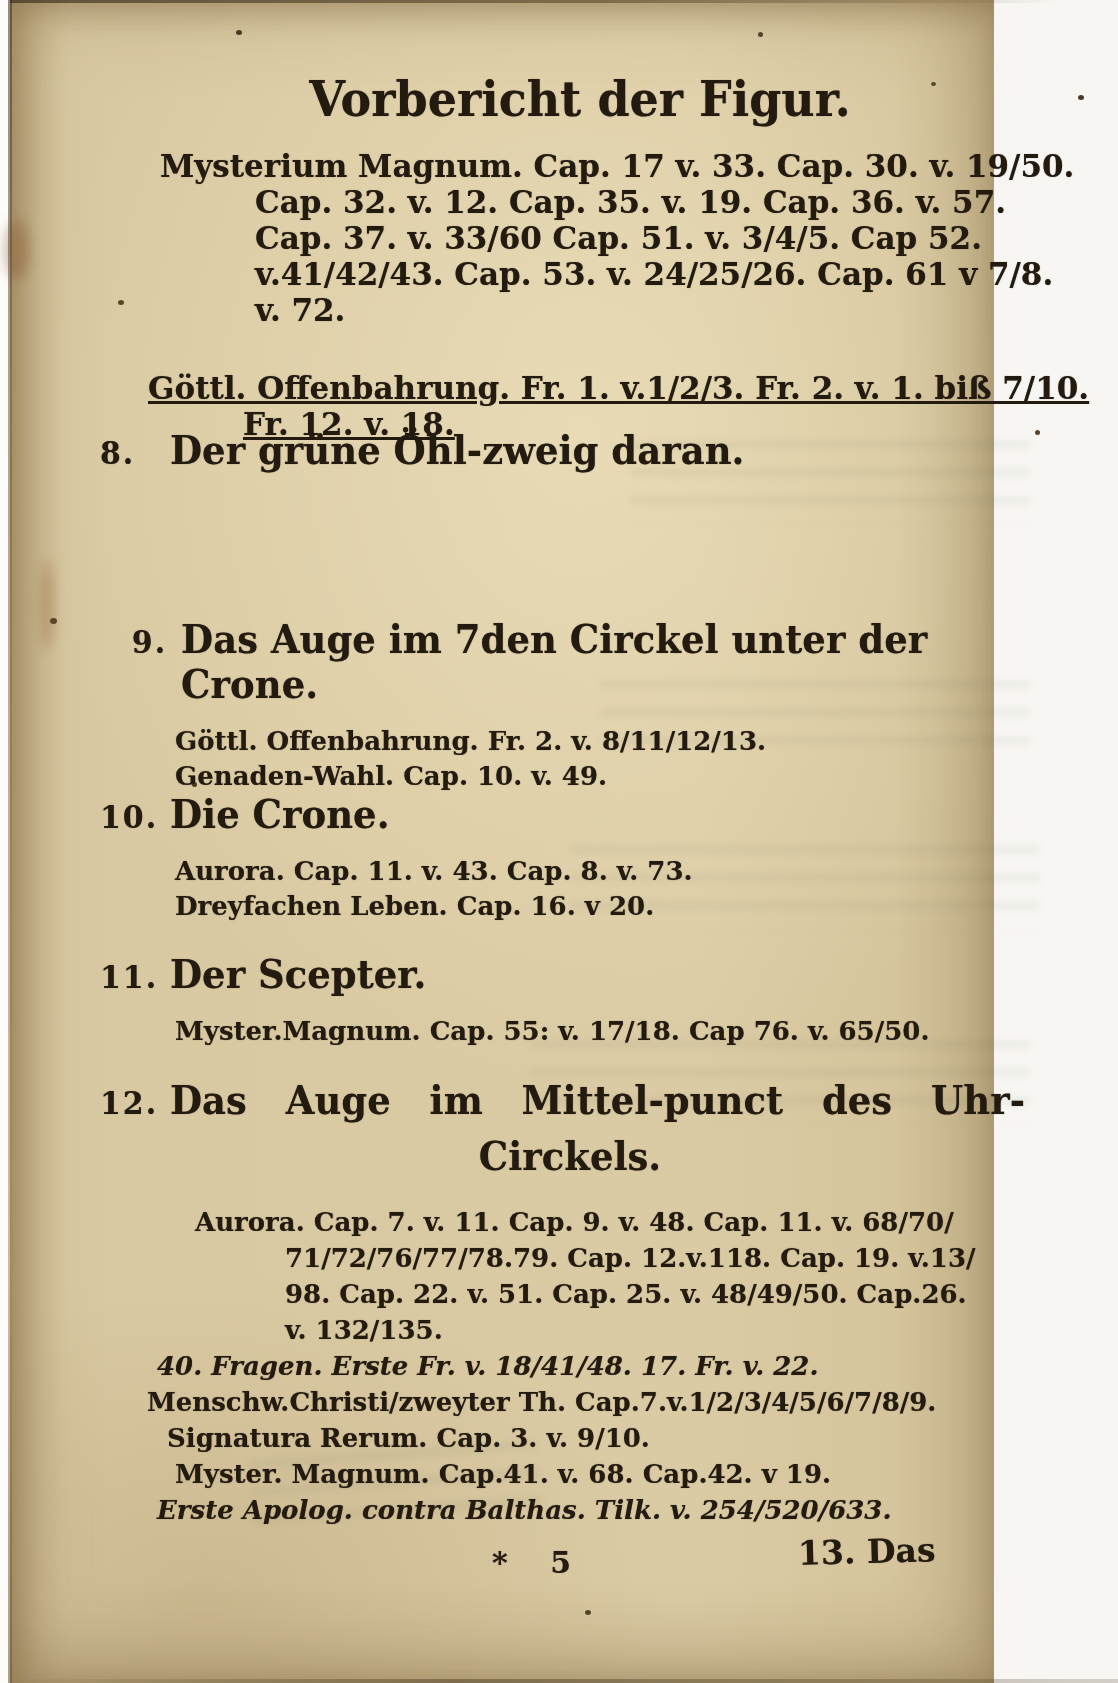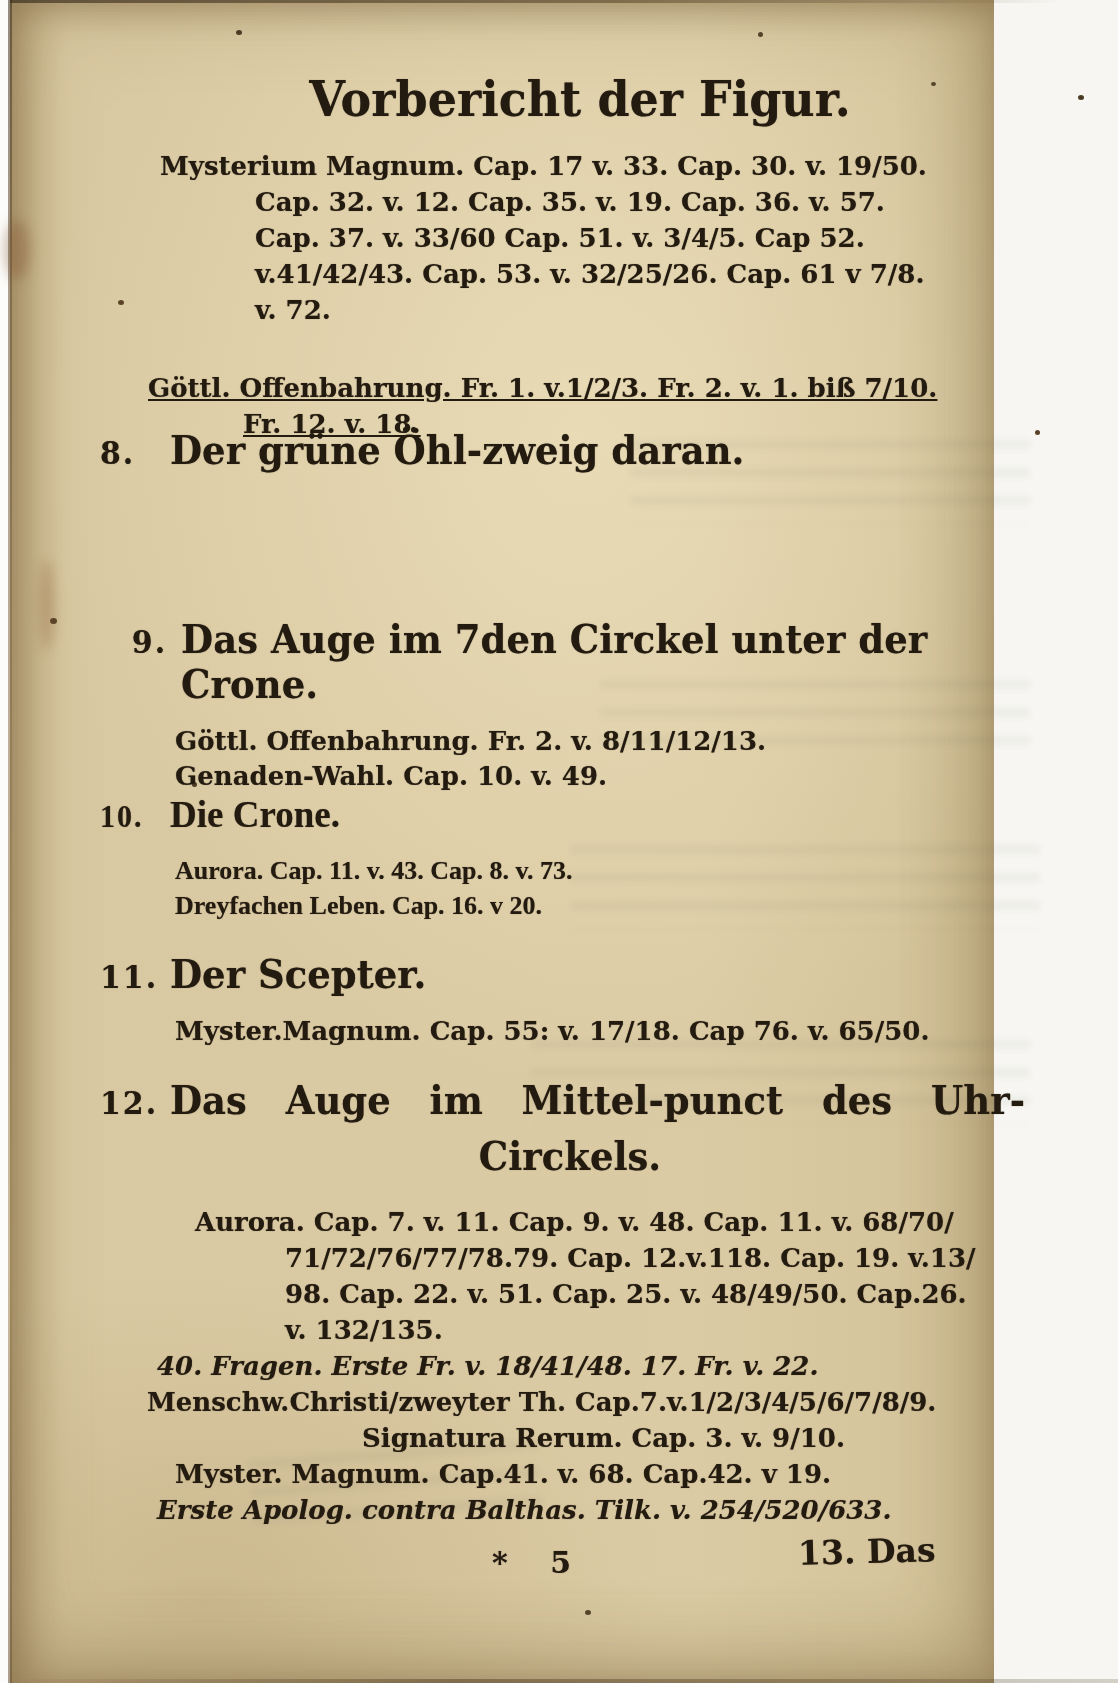--- a/index.html
+++ b/index.html
@@ -30,37 +30,37 @@
   .edge-line-bottom{position:absolute;left:10px;top:1679px;width:1108px;height:4px;
     background:linear-gradient(90deg,rgba(70,55,32,.0) 0%,rgba(70,55,32,.45) 40%,rgba(70,55,32,.2) 100%);}
 
   
   .ink{color:#241b10;text-shadow:0 0 1px rgba(36,27,16,.55);}
   .title{
     position:absolute;left:150px;width:840px;top:72px;margin:0;
     font-size:46px;font-weight:700;text-align:center;letter-spacing:0px;
     transform:scaleY(1.05);
   }
-  .block{position:absolute;font-size:26px;font-weight:700;line-height:36px;}
+  .block{position:absolute;font-size:31px;font-weight:700;line-height:36px;}
   .bline{white-space:nowrap;}
   .ind{margin-left:95px;}
 
   .sec{position:absolute;left:90px;width:940px;}
   .sec-head{display:flex;align-items:baseline;font-size:37px;font-weight:700;transform:scaleY(1.04);}
   .sec-num{width:70px;text-align:left;font-size:30px;letter-spacing:2px;}
   .sec-lines{margin-top:18px;margin-left:75px;font-size:26px;font-weight:700;line-height:35px;}
   .sec-head.justify{width:925px;}
   .sec-head.justify .sec-text{flex:1;text-align:justify;text-align-last:justify;}
   .sec-head2{font-size:37px;font-weight:700;text-align:center;margin-top:12px;transform:scaleY(1.04);}
 
   
   .c-cont{margin-left:110px;}
   .c-out{margin-left:-18px;font-style:italic;}
   .c-out2{margin-left:-28px;}
-  .c-sig{margin-left:-8px;text-align:center;}
+  .c-sig{margin-left:-8px;}
 
   .footer-sig{position:absolute;left:482px;top:1545px;font-size:30px;font-weight:700;letter-spacing:16px;}
   .footer-catch{position:absolute;left:788px;top:1532px;font-size:33px;font-weight:700;transform:rotate(-1.5deg);}
 
   
   .speck{position:absolute;border-radius:50%;}
   .ghost{position:absolute;opacity:.10;filter:blur(3px);
     background:repeating-linear-gradient(180deg, rgba(70,85,75,.55) 0 9px, rgba(0,0,0,0) 9px 28px);}
   .stain{position:absolute;border-radius:50%;filter:blur(6px);}
 </style>
@@ -89,21 +89,21 @@
 
   <div class="stain" style="left:-6px;top:220px;width:26px;height:60px;background:rgba(130,80,40,.35);"></div>
   <div class="stain" style="left:30px;top:560px;width:14px;height:90px;background:rgba(140,85,40,.30);"></div>
 
   <h1 class="title ink">Vorbericht der Figur.</h1>
 
   <div class="block ink" style="left:150px;top:148px;">
     <div class="bline">Mysterium Magnum. Cap. 17 v. 33. Cap. 30. v. 19/50.</div>
     <div class="bline ind">Cap. 32. v. 12. Cap. 35. v. 19. Cap. 36. v. 57.</div>
     <div class="bline ind">Cap. 37. v. 33/60  Cap. 51. v. 3/4/5.  Cap 52.</div>
-    <div class="bline ind">v.41/42/43. Cap. 53. v. 32/25/26. Cap. 61 v 7/8.</div>
+    <div class="bline ind">v.41/42/43. Cap. 53. v. 24/25/26. Cap. 61 v 7/8.</div>
     <div class="bline ind">v. 72.</div>
   </div>
 
   <div class="block ink" style="left:138px;top:370px;text-decoration:underline;">
     <div class="bline">Göttl. Offenbahrung. Fr. 1. v.1/2/3. Fr. 2. v. 1. biß 7/10.</div>
     <div class="bline ind">Fr. 12. v. 18.</div>
   </div>
 
   <section class="sec ink" style="top:428px;">
     <div class="sec-head">
@@ -116,21 +116,21 @@
     <div class="sec-head">
       <span class="sec-num" style="text-align:right;padding-right:14px;">9.</span>
       <span class="sec-text">Das Auge im 7den Circkel unter der Crone.</span>
     </div>
     <div class="sec-lines">
       <div class="bline">Göttl. Offenbahrung. Fr. 2. v. 8/11/12/13.</div>
       <div class="bline">Genaden-Wahl. Cap. 10. v. 49.</div>
     </div>
   </section>
 
-  <section class="sec ink" style="top:792px;font-family:Liberation Serif, serif;">
+  <section class="sec ink" style="top:792px;">
     <div class="sec-head">
       <span class="sec-num">10.</span>
       <span class="sec-text">Die Crone.</span>
     </div>
     <div class="sec-lines">
       <div class="bline">Aurora. Cap. 11. v. 43. Cap. 8. v. 73.</div>
       <div class="bline">Dreyfachen Leben. Cap. 16. v 20.</div>
     </div>
   </section>
 

